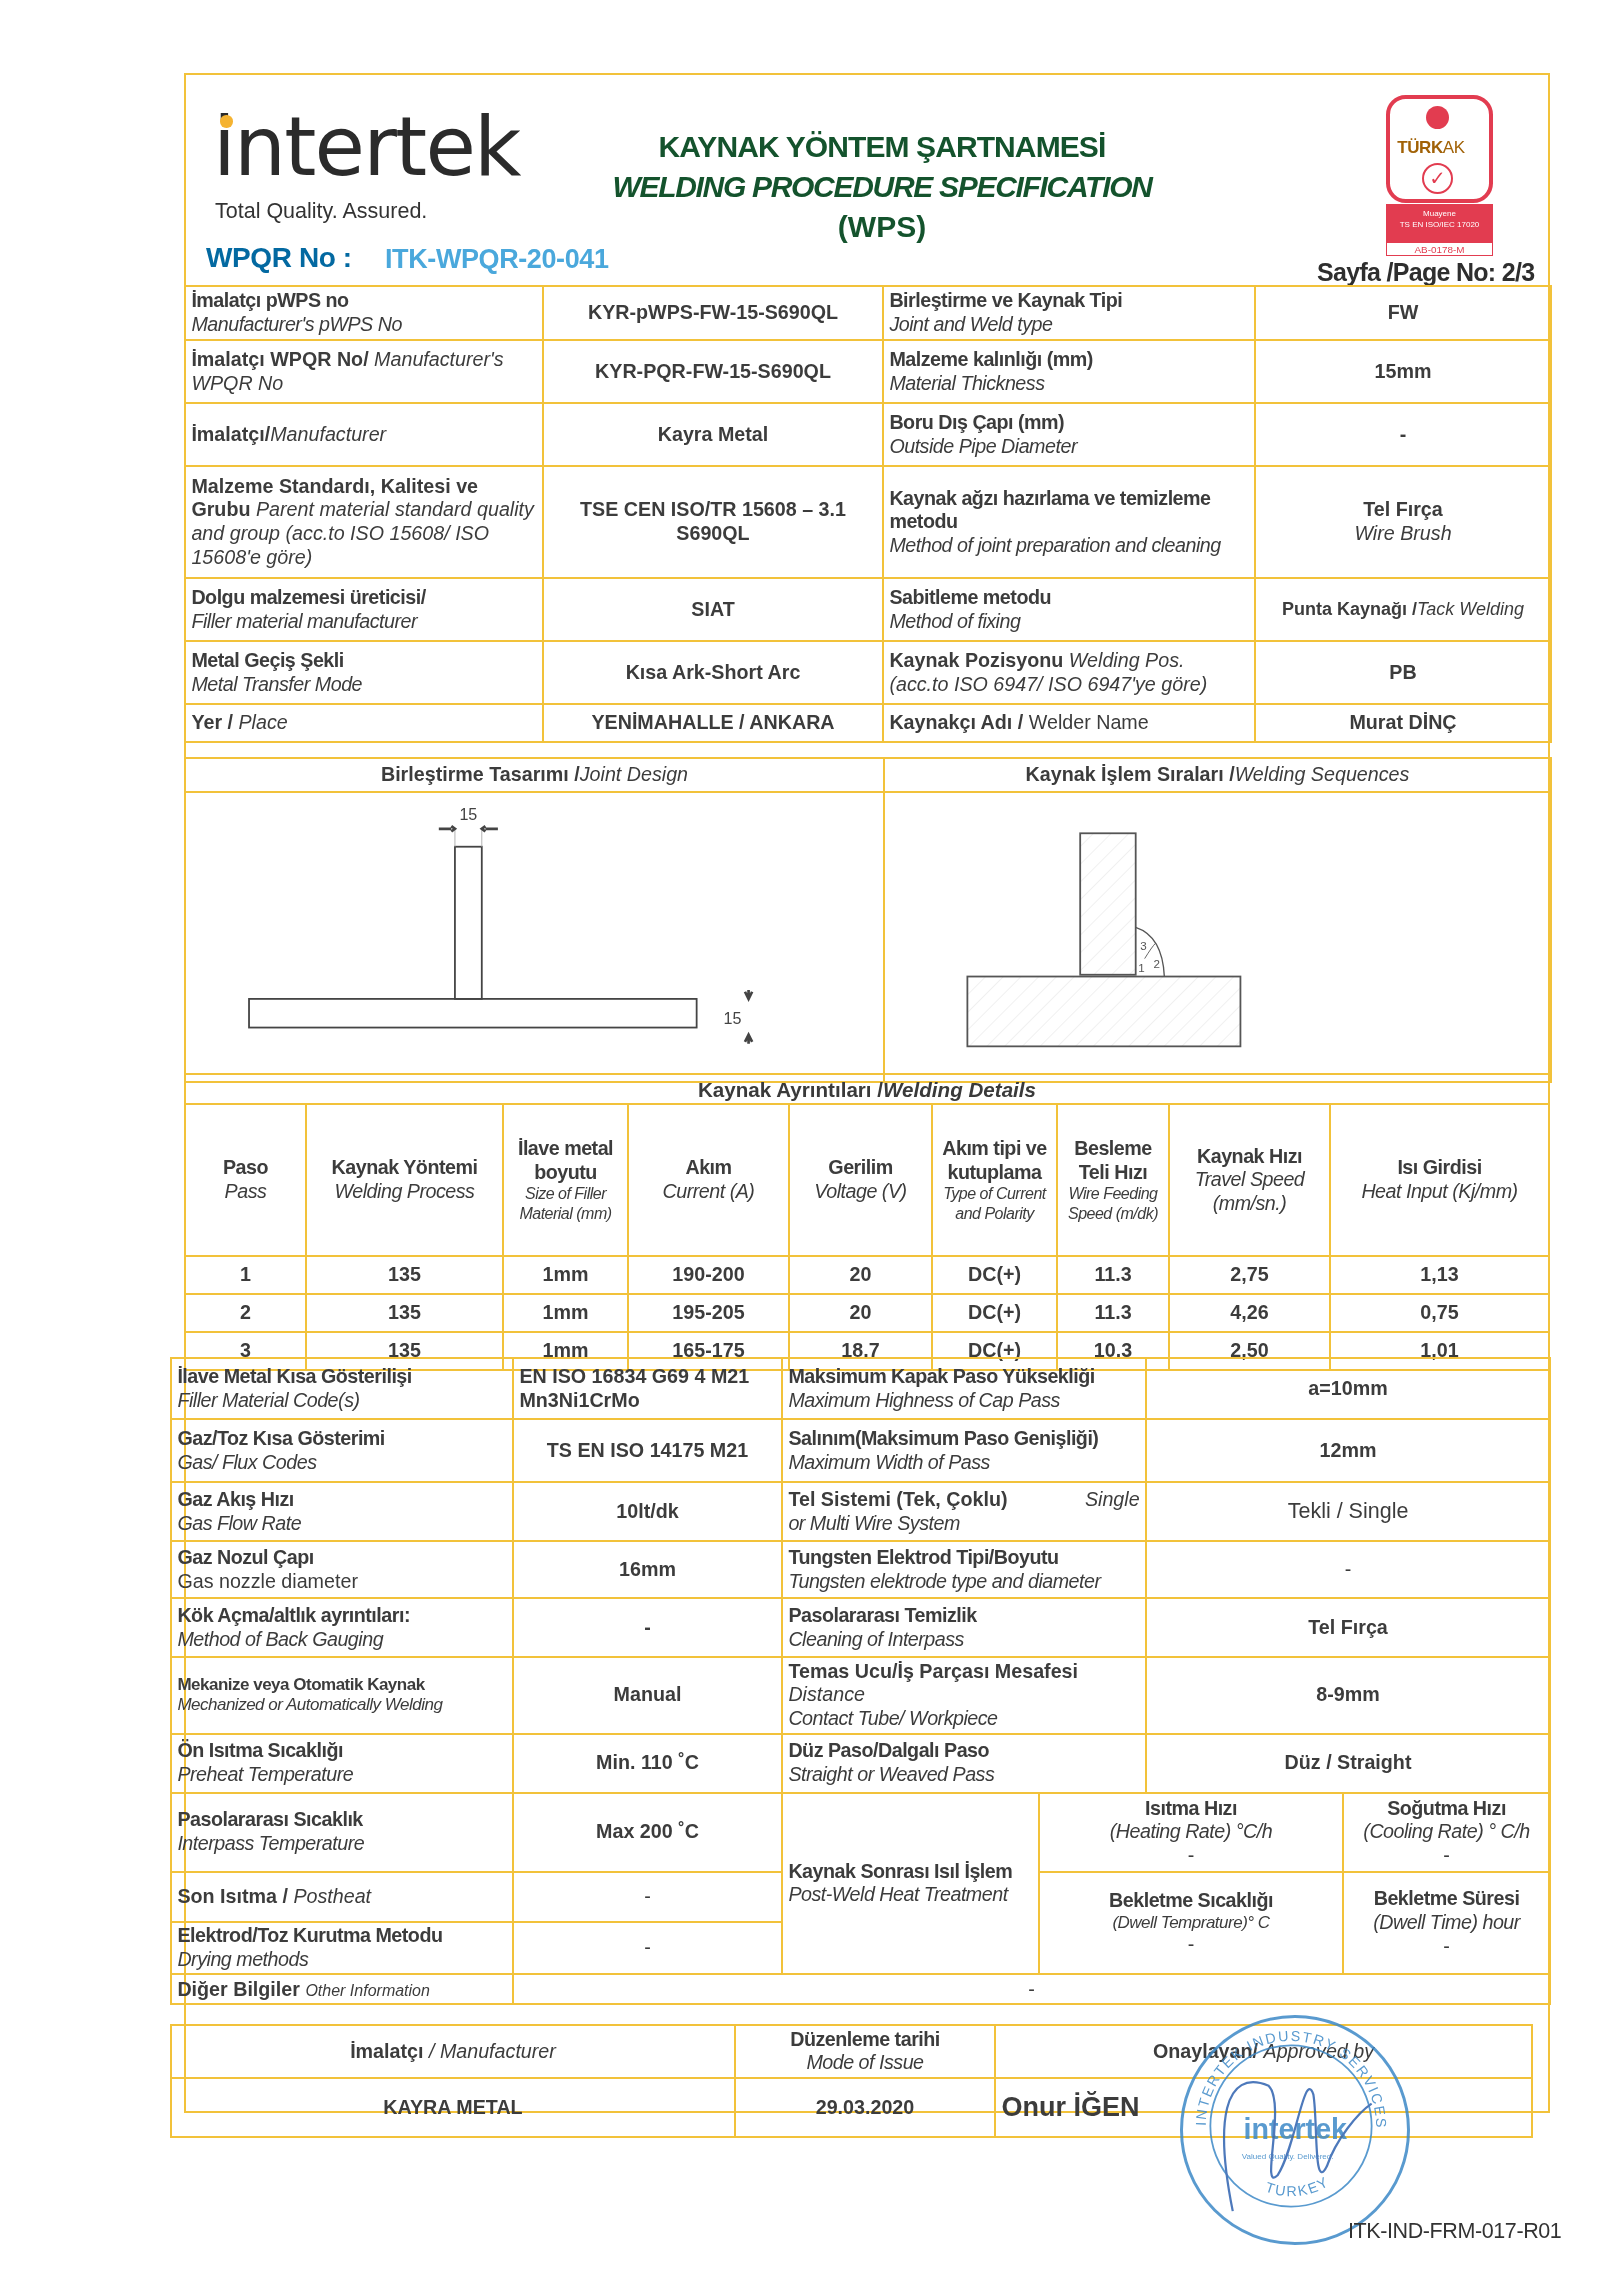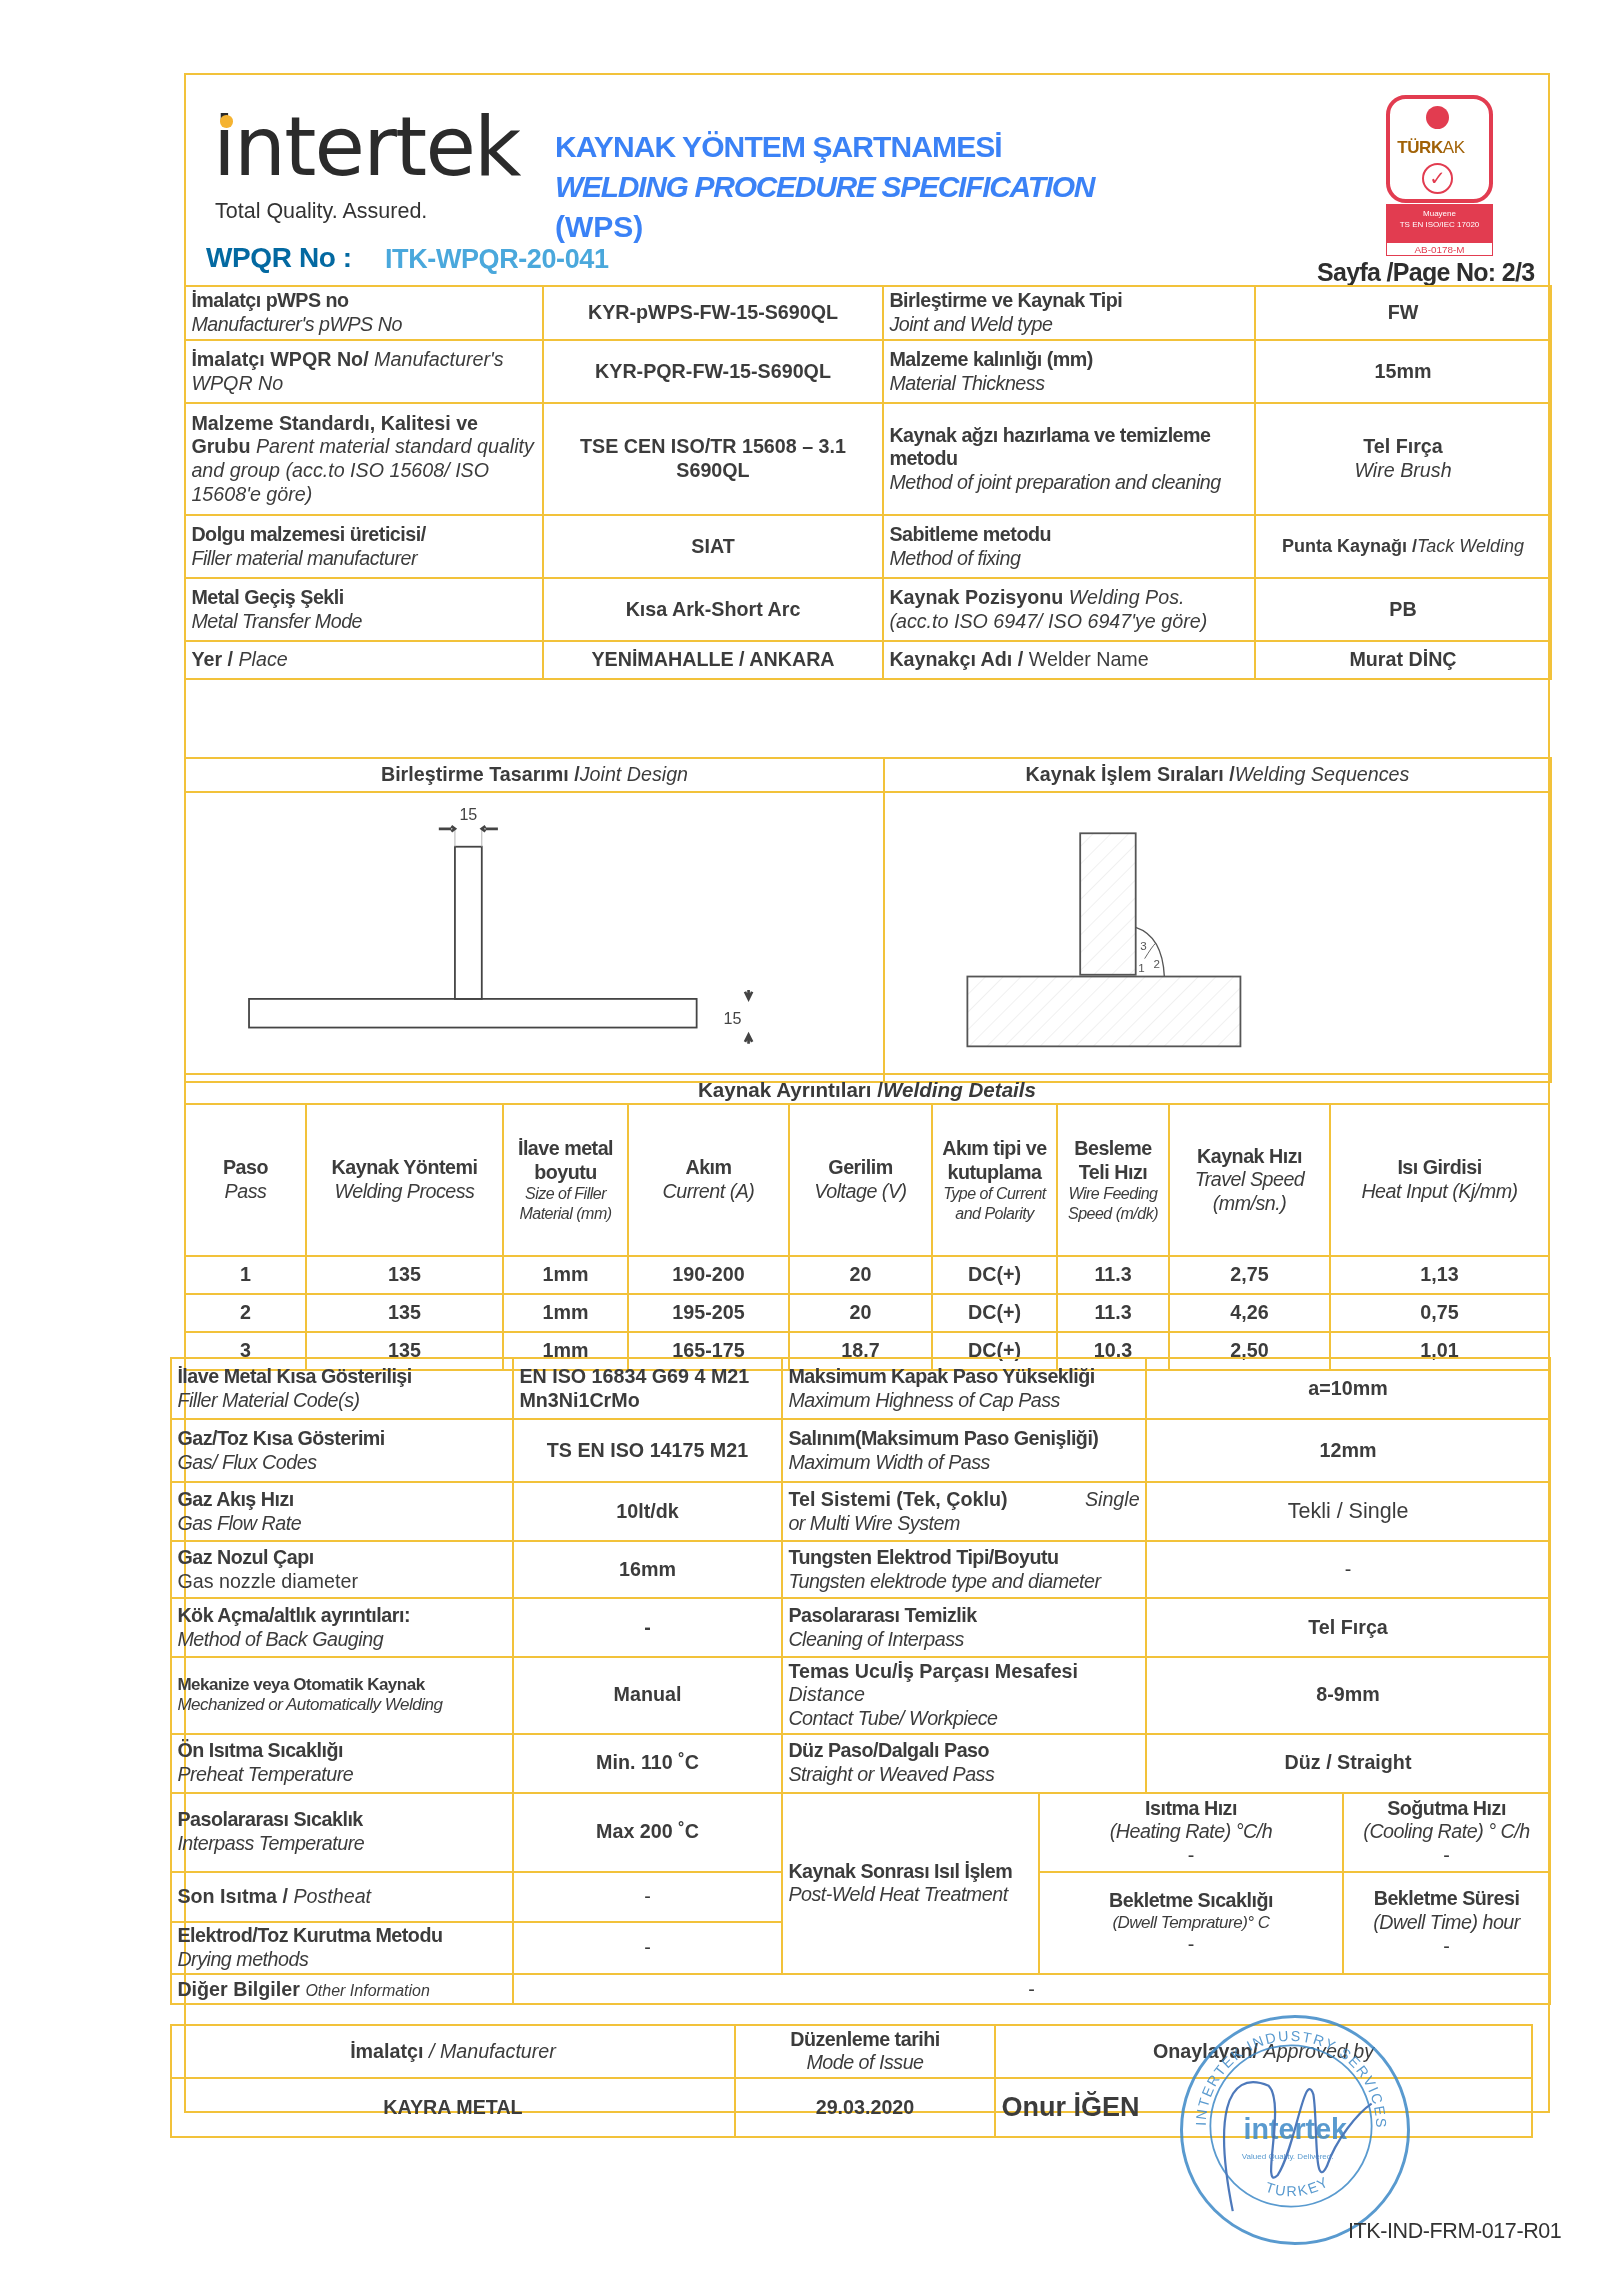--- a/index.html
+++ b/index.html
@@ -10,21 +10,21 @@
            border:2.7px solid #f2c23a; box-sizing:border-box; }
   .b { font-weight:bold; }
   .i { font-style:italic; font-weight:normal; }
   table.grid { border-collapse:collapse; position:absolute; table-layout:fixed; }
   table.grid td { border:2.2px solid #f2c23a; padding:1.8px 5.4px; vertical-align:middle;
                   font-size:19.7px; line-height:1.2; color:#3c3c3c; }
   td.val { text-align:center; font-weight:bold; font-size:21.5px; }
   td.center { text-align:center; }
   .lbl-tr { font-weight:bold; display:block; letter-spacing:-0.5px; }
   .lbl-en { font-style:italic; display:block; letter-spacing:-0.5px; }
-  .title-blue { color:#3b82f6; font-weight:bold; text-align:left; }
+  .title-blue { color:#14532d; font-weight:bold; text-align:center; }
   .logo { font-size:86px; font-weight:bold; letter-spacing:-3.6px; color:#2b2b2b; }
   .turkak { border:4.5px solid #e23c50; border-radius:19.7px; }
   .stamp { border:3.6px solid #3d89c7; border-radius:50%; opacity:0.85; }
   svg text { font-family:"Liberation Sans", sans-serif; }
 </style>
 </head>
 <body>
 
 <div class="frame"></div>
 
@@ -74,20 +74,29 @@
     <td class="val">FW</td>
   </tr>
   <tr style="height:63px">
     <td><span class="b">İmalatçı WPQR No/</span> <span class="i">Manufacturer's WPQR No</span></td>
     <td class="val">KYR-PQR-FW-15-S690QL</td>
     <td>
           <span class="lbl-tr">Malzeme kalınlığı (mm)</span>
           <span class="lbl-en">Material Thickness</span>
         </td>
     <td class="val">15mm</td>
+  </tr>
+  <tr style="height:63px">
+    <td><span class="b">İmalatçı/</span><span class="i">Manufacturer</span></td>
+    <td class="val">Kayra Metal</td>
+    <td>
+          <span class="lbl-tr">Boru Dış Çapı  (mm)</span>
+          <span class="lbl-en">Outside Pipe Diameter</span>
+        </td>
+    <td class="val">-</td>
   </tr>
   <tr style="height:112px">
     <td><span class="b">Malzeme Standardı, Kalitesi ve Grubu</span> <span class="i">Parent material standard quality and group (acc.to ISO 15608/ ISO 15608'e göre)</span></td>
     <td class="val">
           <div>TSE CEN ISO/TR 15608 – 3.1</div>
           <div>S690QL</div>
         </td>
     <td>
           <span class="lbl-tr">Kaynak ağzı hazırlama ve temizleme metodu</span>
           <span class="lbl-en">Method of joint preparation and cleaning</span>

